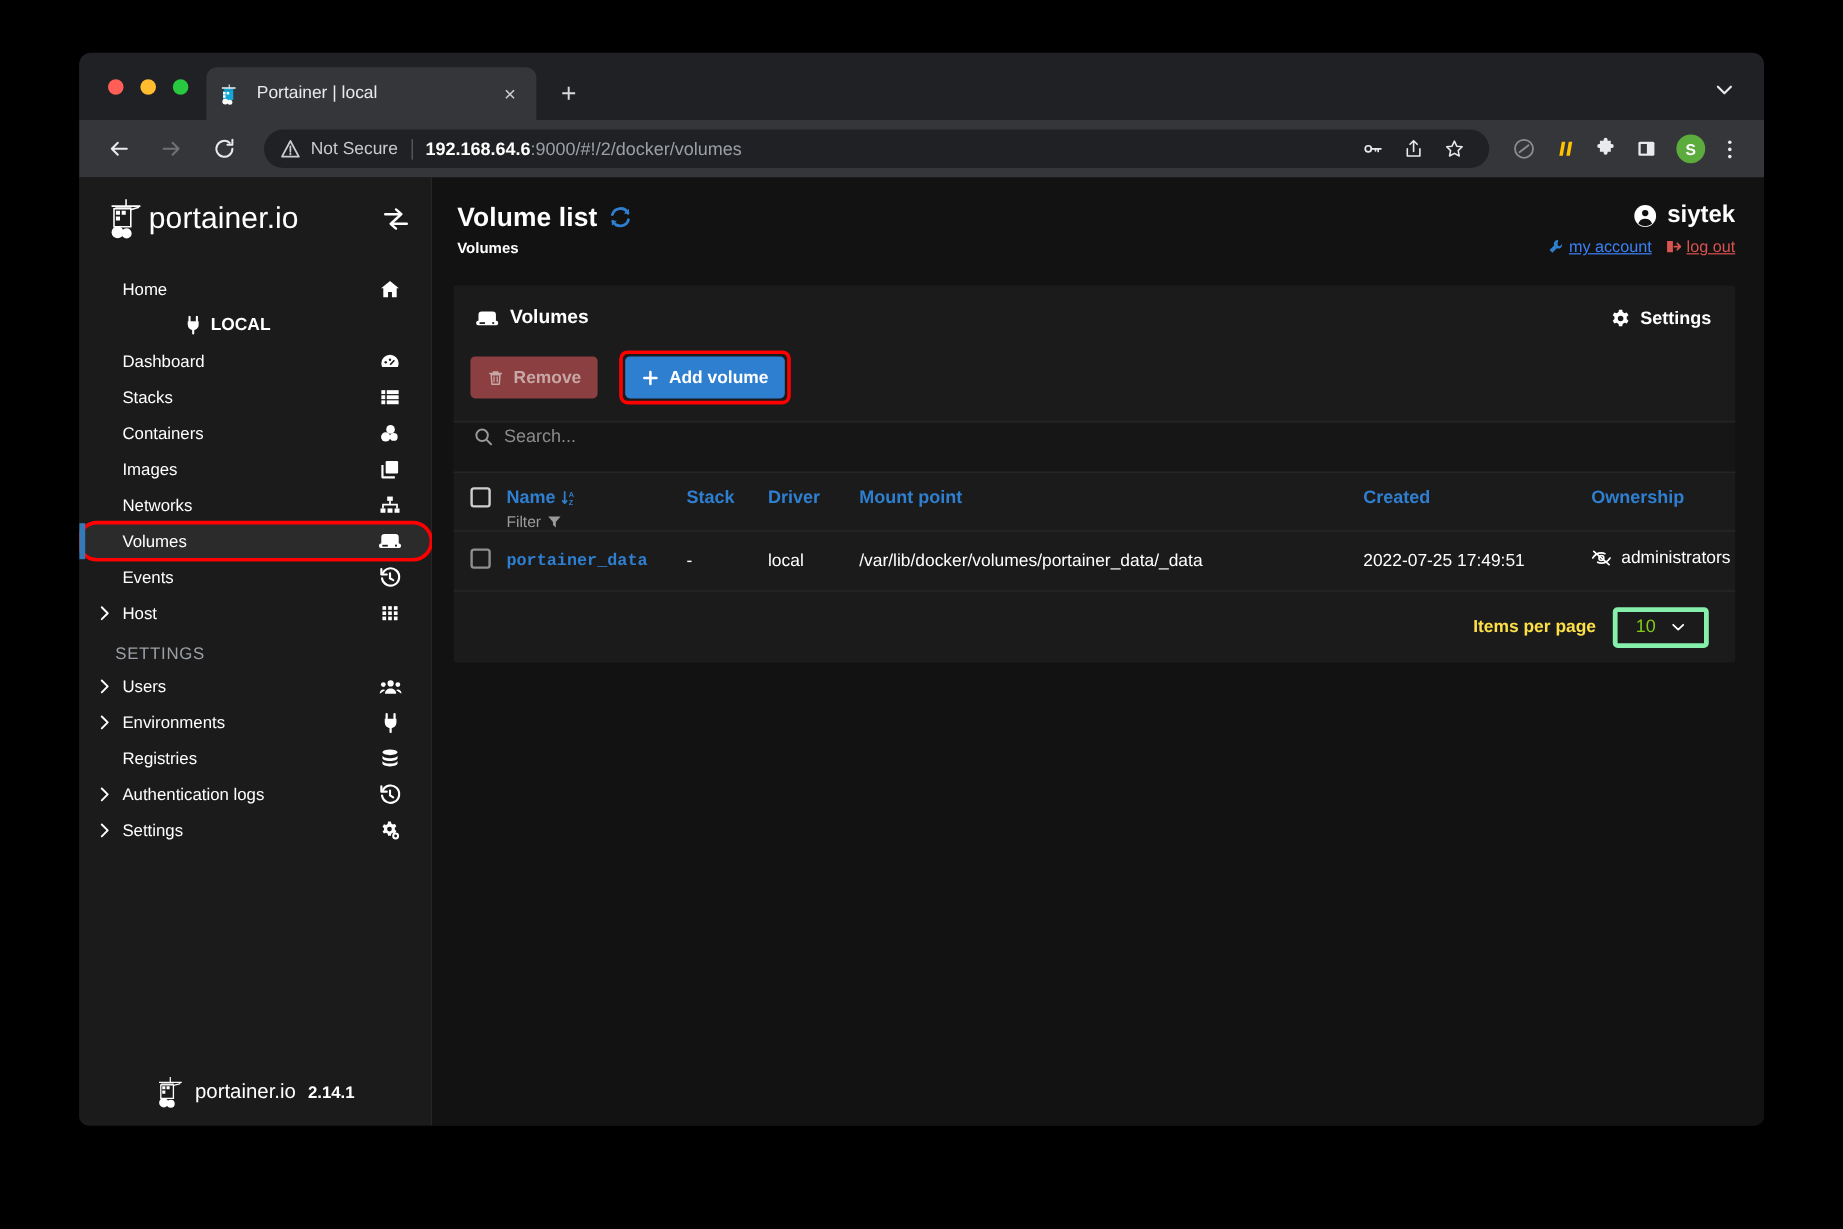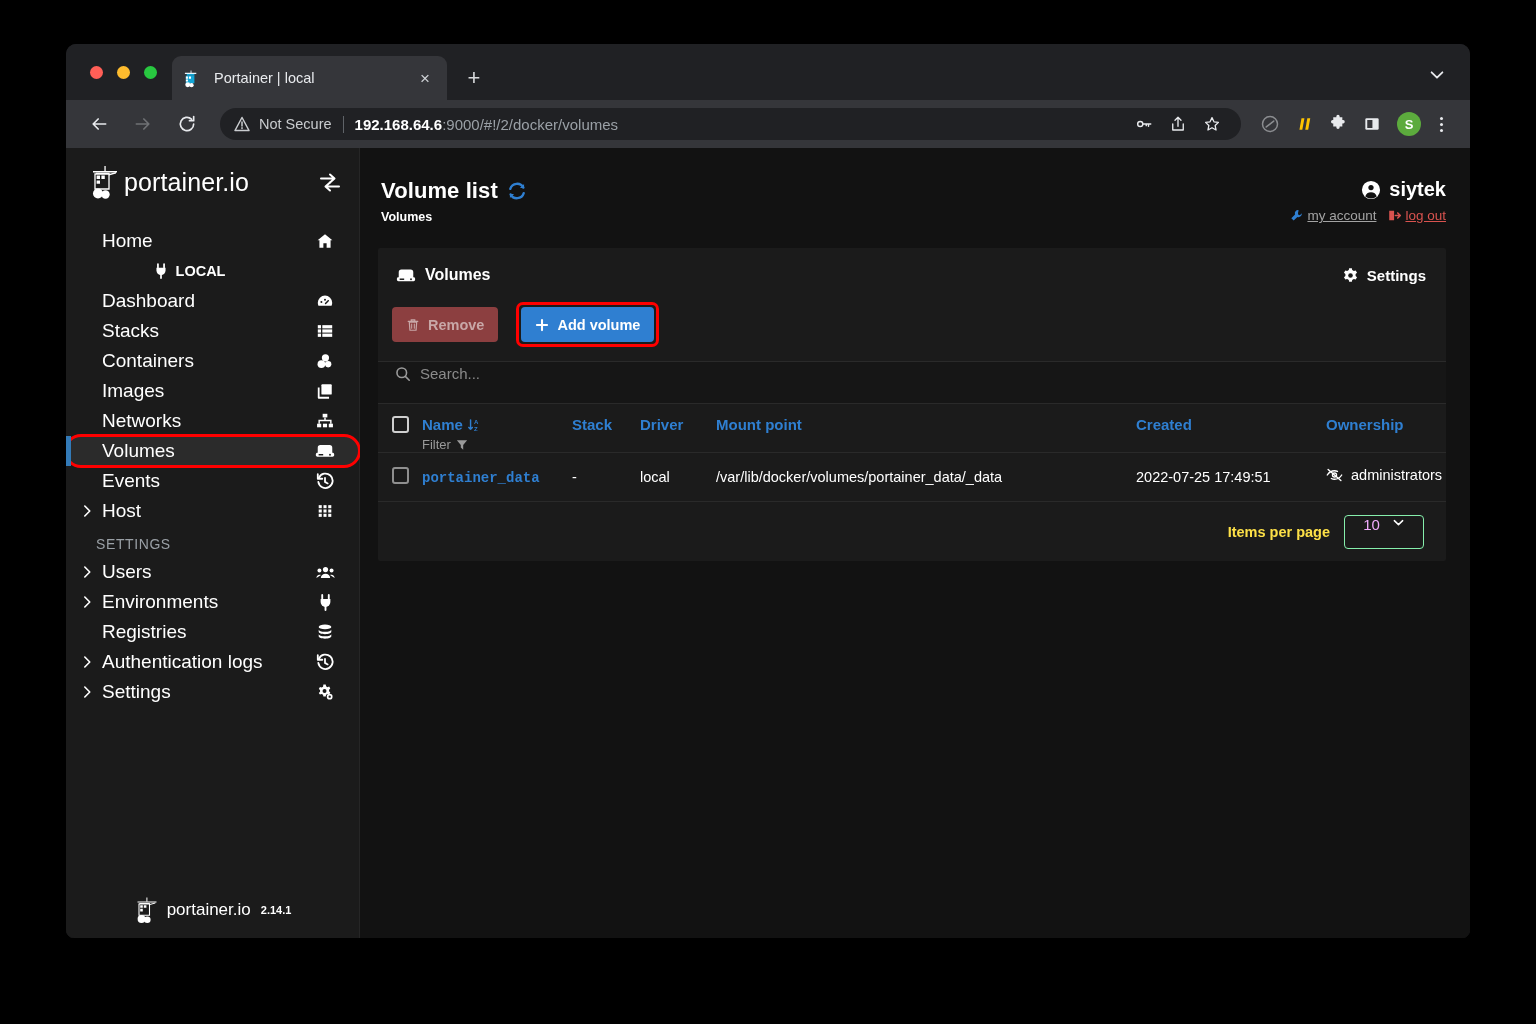--- a/index.html
+++ b/index.html
@@ -107,21 +107,21 @@
   .brand {
     display: flex; align-items: center; height: 68px; padding: 0 16px 0 22px;
   }
   .brand-logo { width: 34px; height: 36px; flex: 0 0 34px; margin-right: 2px; }
   .brand-text { color: #ffffff; font-size: 25px; letter-spacing: .1px; font-weight: 300; }
   .brand-toggle { margin-left: auto; width: 26px; height: 22px; display: flex; align-items: center; justify-content: center; }
 
   .navlist { padding-top: 10px; }
   .navitem {
     position: relative; display: flex; align-items: center;
-    height: 30px; padding: 0 24px 0 36px; color: #ffffff; font-size: 19px;
+    height: 30px; padding: 0 24px 0 36px; color: #ffffff; font-size: 14px;
   }
   .navitem .caret {
     position: absolute; left: 17px; top: 50%; transform: translateY(-50%);
     width: 9px; height: 13px; display: flex; align-items: center; justify-content: center;
   }
   .navitem .ico { margin-left: auto; width: 20px; height: 20px; display: flex; align-items: center; justify-content: center; }
   .navitem.active { background: #2b2b2b; }
   .navitem.active::before {
     content: ""; position: absolute; left: 0; top: 0; bottom: 0; width: 5px; background: #337ab7;
   }
@@ -139,35 +139,35 @@
     color: #9aa0a6; font-size: 14px; letter-spacing: .6px;
     padding: 10px 0 6px 30px; height: 31px; display: flex; align-items: center;
   }
 
   .sidefooter {
     position: absolute; bottom: 14px; left: 0; right: 0;
     display: flex; align-items: center; justify-content: center; gap: 10px;
   }
   .sidefooter .flogo { width: 26px; height: 28px; }
   .sidefooter .ftext { color: #ffffff; font-size: 17px; font-weight: 300; margin-left: -3px; }
-  .sidefooter .fver { color: #ffffff; font-size: 11px; font-weight: bold; }
+  .sidefooter .fver { color: #ffffff; font-size: 14px; font-weight: bold; }
 
   
-  .main { flex: 1; position: relative; background: #121212; padding: 20px 24px 0 18px; min-width: 0; margin-top: 10px; }
+  .main { flex: 1; position: relative; background: #121212; padding: 20px 24px 0 18px; min-width: 0; }
   .pagehead { display: flex; align-items: flex-start; height: 62px; }
   .ph-left { padding-left: 3px; }
   .ph-title { display: flex; align-items: center; gap: 9px; }
   .ph-title h1 { color: #ffffff; font-size: 22px; font-weight: bold; letter-spacing: .1px; }
   .ph-crumb { color: #ffffff; font-size: 12.5px; font-weight: bold; margin-top: 6px; }
   .ph-right { margin-left: auto; text-align: right; }
   .ph-user { display: flex; align-items: center; justify-content: flex-end; gap: 8px; }
   .ph-user .uname { color: #ffffff; font-size: 20px; font-weight: bold; }
   .ph-links { display: flex; align-items: center; justify-content: flex-end; gap: 12px; margin-top: 7px; }
   .ph-link { font-size: 13.5px; text-decoration: underline; display: flex; align-items: center; gap: 4px; }
-  .ph-link.acct { color: #a3a3a3; }
+  .ph-link.acct { color: #3b82f6; }
   .ph-link.logout { color: #d9534f; }
 
   
   .panel {
     background: #1b1b1b; border-radius: 2px; margin-top: 8px;
   }
   .panel-head {
     display: flex; align-items: center; height: 54px; padding: 0 20px 0 18px;
   }
   .panel-head .ptitle { color: #ffffff; font-size: 16px; font-weight: bold; display: flex; align-items: center; gap: 9px; }
@@ -232,23 +232,23 @@
   }
   .chk.light { border-color: #8f8f8f; }
 
   .tfoot {
     display: flex; align-items: center; justify-content: flex-end;
     height: 60px; padding: 0 22px 0 0; gap: 14px;
     border-top: 1px solid #2a2a2a;
   }
   .tfoot .lbl { color: #fde047; font-size: 14.5px; font-weight: bold; }
   .ipp {
-    width: 80px; height: 34px; background: #1b1b1b; border: 1px solid #86efac;
-    border-radius: 4px; display: flex; align-items: flex-start; justify-content: center;
-    gap: 12px; color: #f0abfc; font-size: 15px;
+    width: 80px; height: 34px; background: #1b1b1b; border: 4px solid #86efac;
+    border-radius: 4px; display: flex; align-items: center; justify-content: center;
+    gap: 12px; color: #84cc16; font-size: 15px;
   }
   svg { display: block; }
 </style>
 </head>
 <body>
 
 <div class="screen">
   <div class="browser">
 
     <div class="tabstrip">

